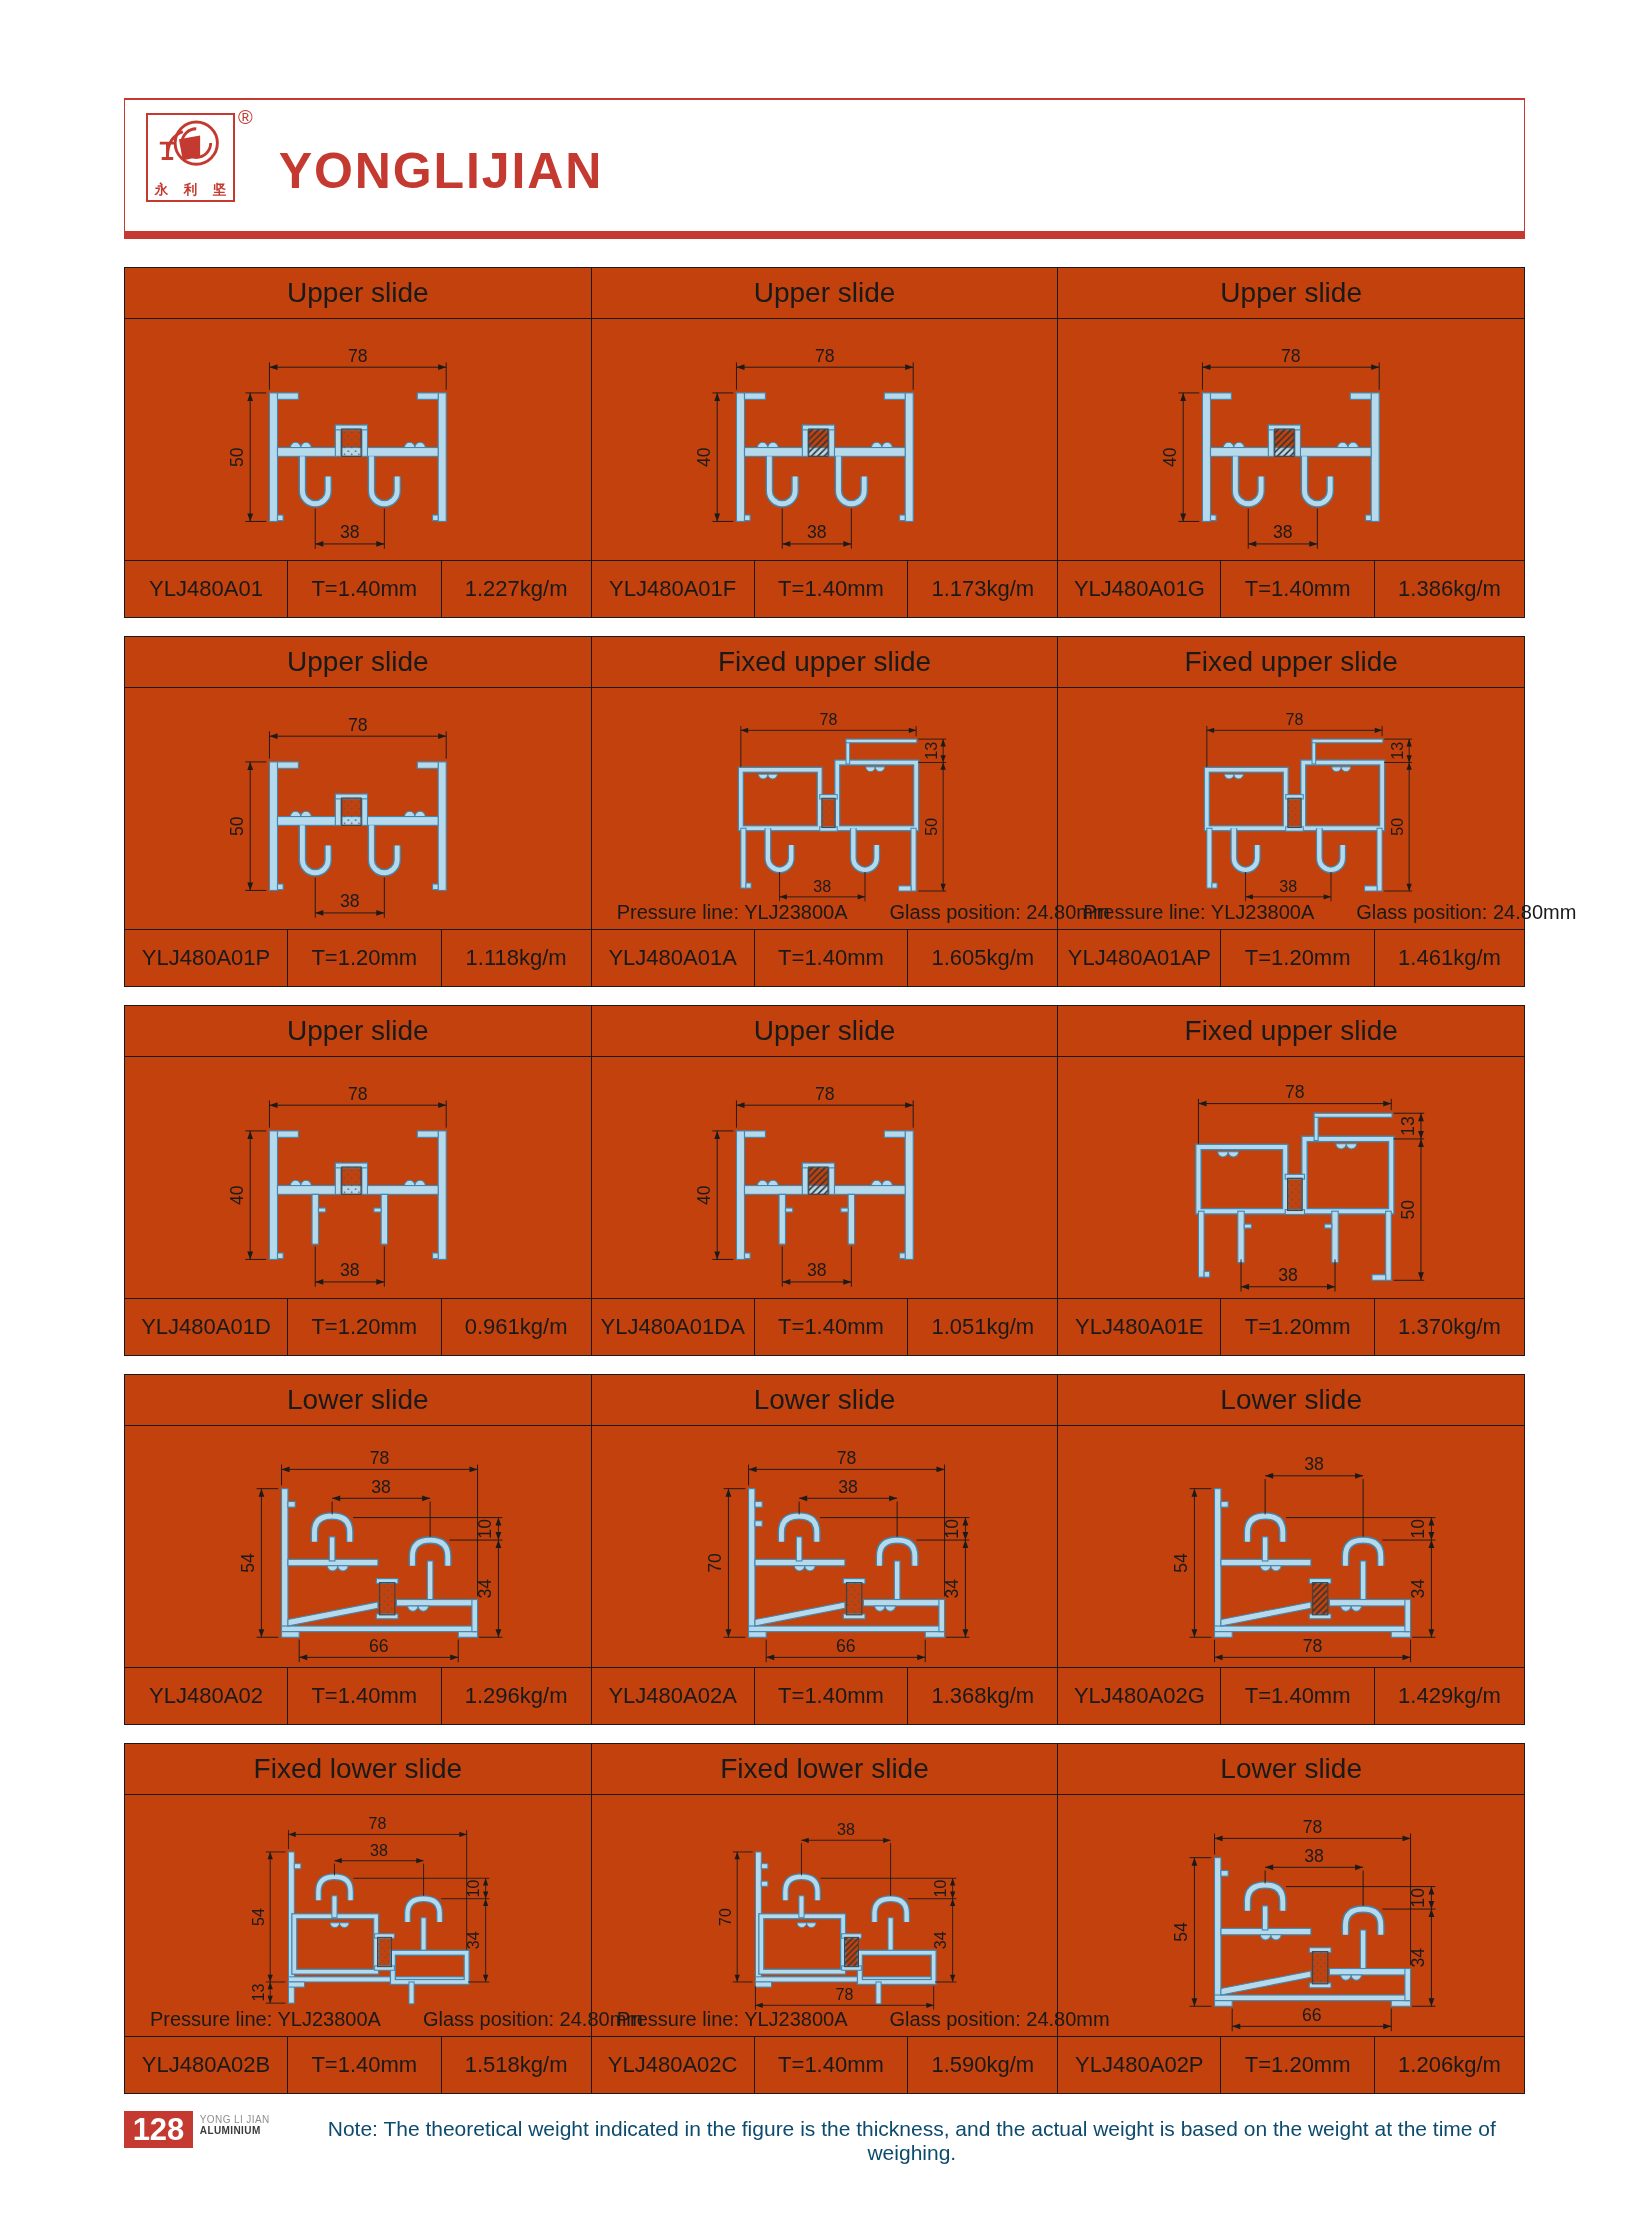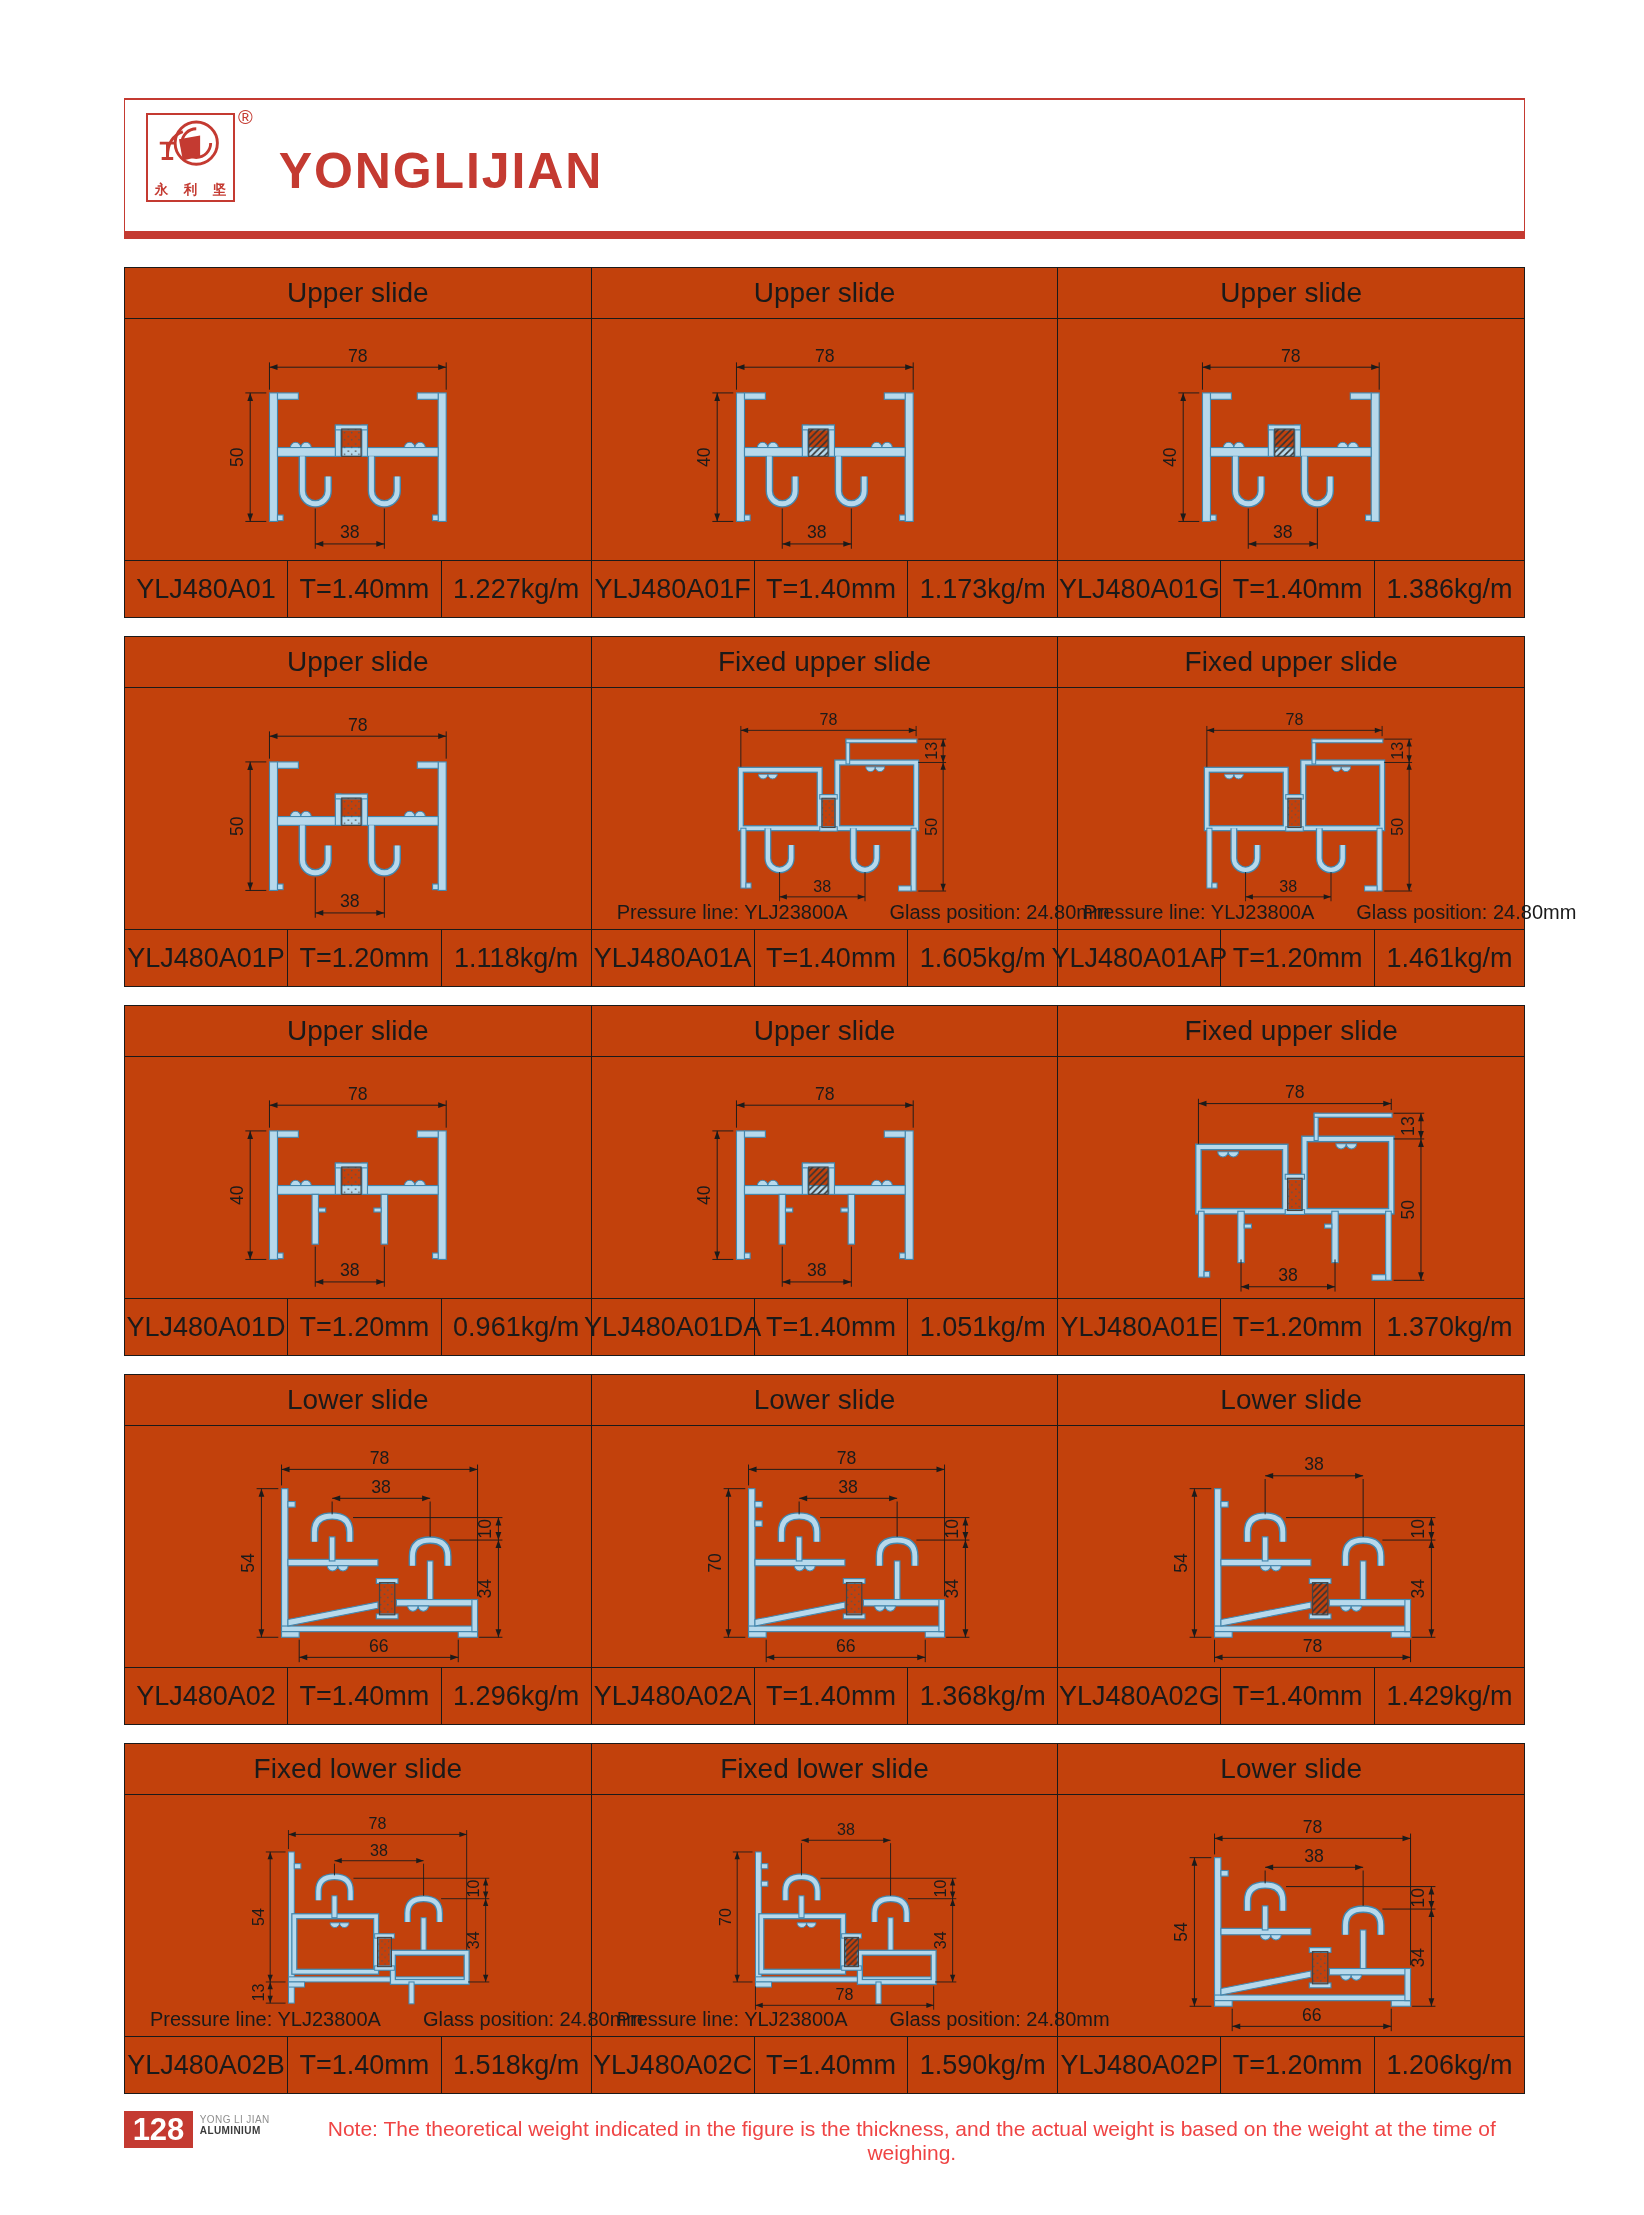--- a/index.html
+++ b/index.html
@@ -26,32 +26,32 @@
   .titles{position:absolute;right:15.4px;top:23px;text-align:right;color:#58595b;font-weight:bold;font-size:32px;line-height:40px;}
   
   .grid{position:absolute;left:124px;top:267px;width:1401px;}
   .band{display:flex;border:1.9px solid var(--ink);margin-bottom:18px;background:#c2410c;box-sizing:border-box;}
   .cell{flex:1 1 0;min-width:0;display:flex;flex-direction:column;}
   .cell + .cell{border-left:1.9px solid var(--ink);}
   .cell-title{height:50px;border-bottom:1.9px solid var(--ink);display:flex;align-items:center;justify-content:center;font-size:28px;}
   .cell-draw{height:241px;position:relative;}
   .cell-draw svg{width:100%;height:100%;display:block;}
   .pressure{position:absolute;left:0;right:0;bottom:4.8px;display:flex;gap:42px;padding-left:25px;font-size:20px;white-space:nowrap;}
-  .cell-label{height:56px;border-top:1.9px solid var(--ink);display:flex;font-size:27px;}
+  .cell-label{height:56px;border-top:1.9px solid var(--ink);display:flex;font-size:22px;}
   .cell-label > div{display:flex;align-items:center;justify-content:center;box-sizing:border-box;}
   .lab-part{width:35%;border-right:1.9px solid var(--ink);}
   .lab-t{width:33%;border-right:1.9px solid var(--ink);}
   .lab-w{width:32%;}
   
   .footer{position:absolute;left:124px;top:2111px;width:1401px;display:flex;align-items:flex-start;}
   .pagebox{background:var(--red);color:#fff;font-weight:bold;font-size:31px;width:69px;height:37px;display:flex;align-items:center;justify-content:center;}
   .brandcol{margin-left:6.8px;line-height:1.1;padding-top:2.9px;}
   .brand-top{font-size:10px;color:#8f8f8f;letter-spacing:0.4px;}
   .brand-bot{font-size:10px;font-weight:bold;color:#3a3a3a;letter-spacing:0.4px;}
-  .note{flex:1;text-align:center;font-size:21px;color:#ef4444;margin-top:5.8px;padding-left:29px;}
+  .note{flex:1;text-align:center;font-size:21px;color:#0c4a6e;margin-top:5.8px;padding-left:29px;}
 </style>
 </head>
 <body>
 
 <div class="header">
   <div class="logo-row">
     <div class="emblem">
       <svg width="73" height="56" viewBox="0 0 76 58">
         <g fill="none" stroke="#c43a31" stroke-width="3">
           <circle cx="44" cy="26" r="22"></circle>

